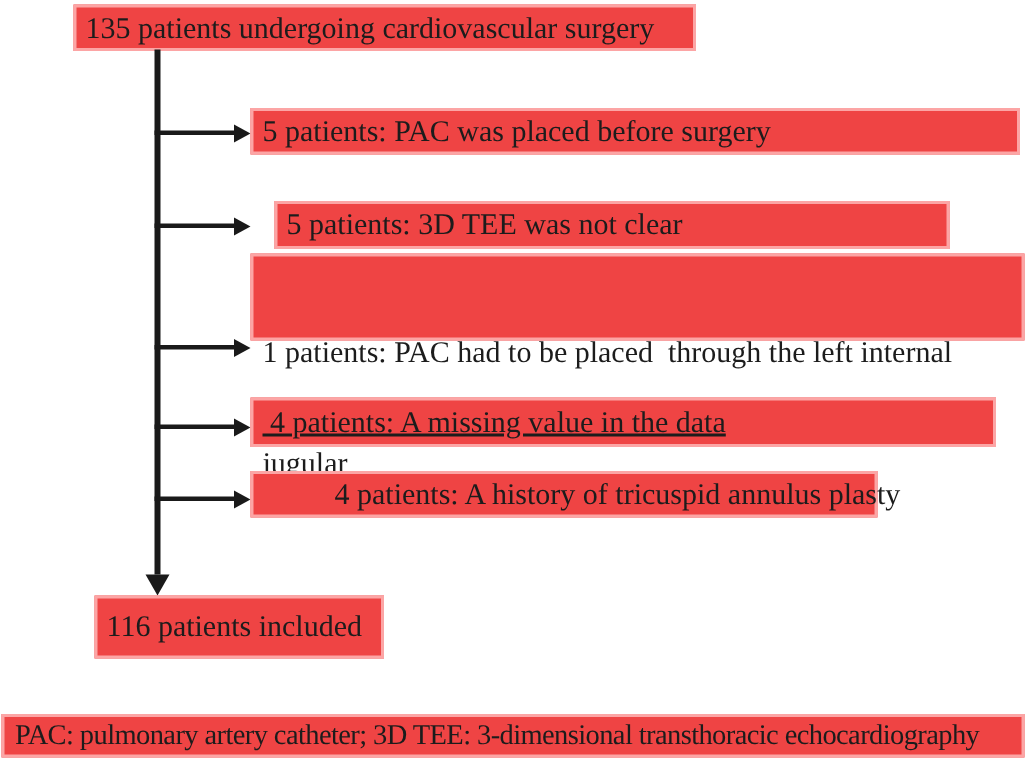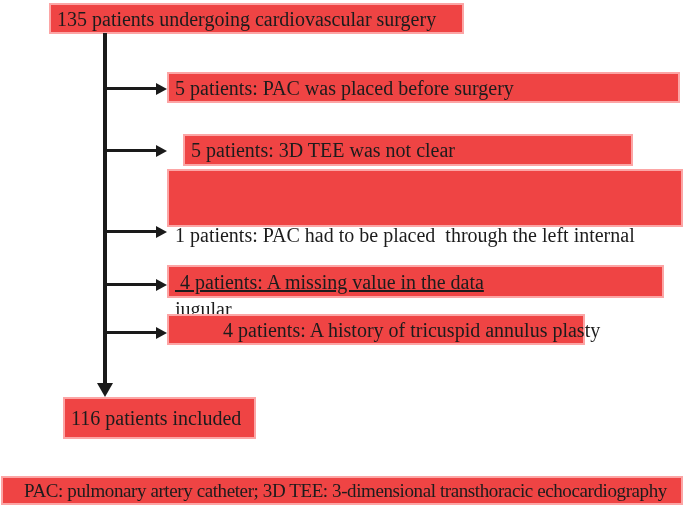--- a/index.html
+++ b/index.html
@@ -35,21 +35,21 @@
   .ex2        { left: 167px; top: 134px; width: 450px; height: 32px; margin-left: 16px; }
   .ex3        { left: 167px; top: 169px; width: 516px; height: 58px;
                 align-items: flex-start; }
   .ex3 .multiline { padding: 3px 0 0 6px; }
   .ex3 .line  { display: block; white-space: pre; line-height: 26px; }
   .ex4        { left: 167px; top: 265px; width: 497px; height: 33px; text-decoration: underline; }
   .ex5        { left: 167px; top: 314px; width: 418px; height: 31px; padding-left: 48px; }
   .bottom-box { left: 63px;  top: 397px; width: 193px; height: 42px; }
   .footnote-box {
     left: 1px; top: 476px; width: 682px; height: 29px;
-    font-size: 19px; letter-spacing: -0.4px; justify-content: center;
+    font-size: 19px; letter-spacing: -0.4px;
   }
   .footnote-box .label { padding-left: 7px; }
 
   
   .trunk-line {
     position: absolute;
     left: 103px; top: 33px;
     width: 3.5px; height: 350px;
     background: #1a1a1a;
   }

